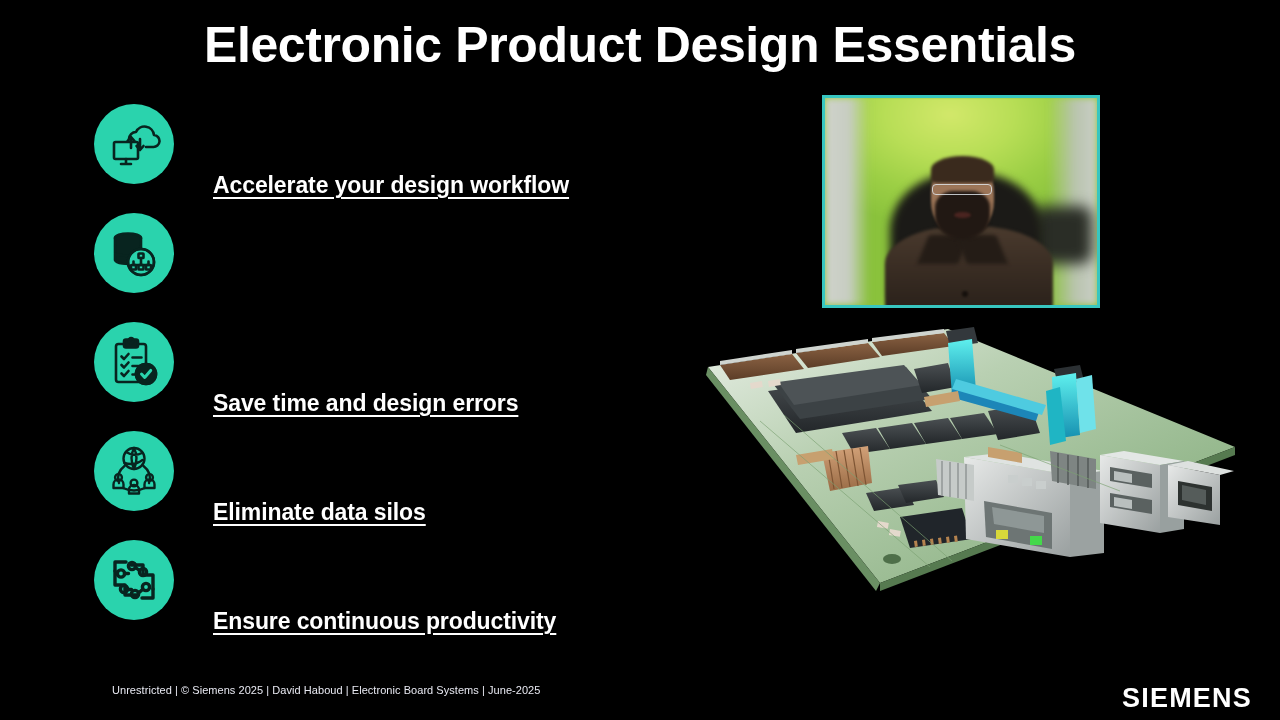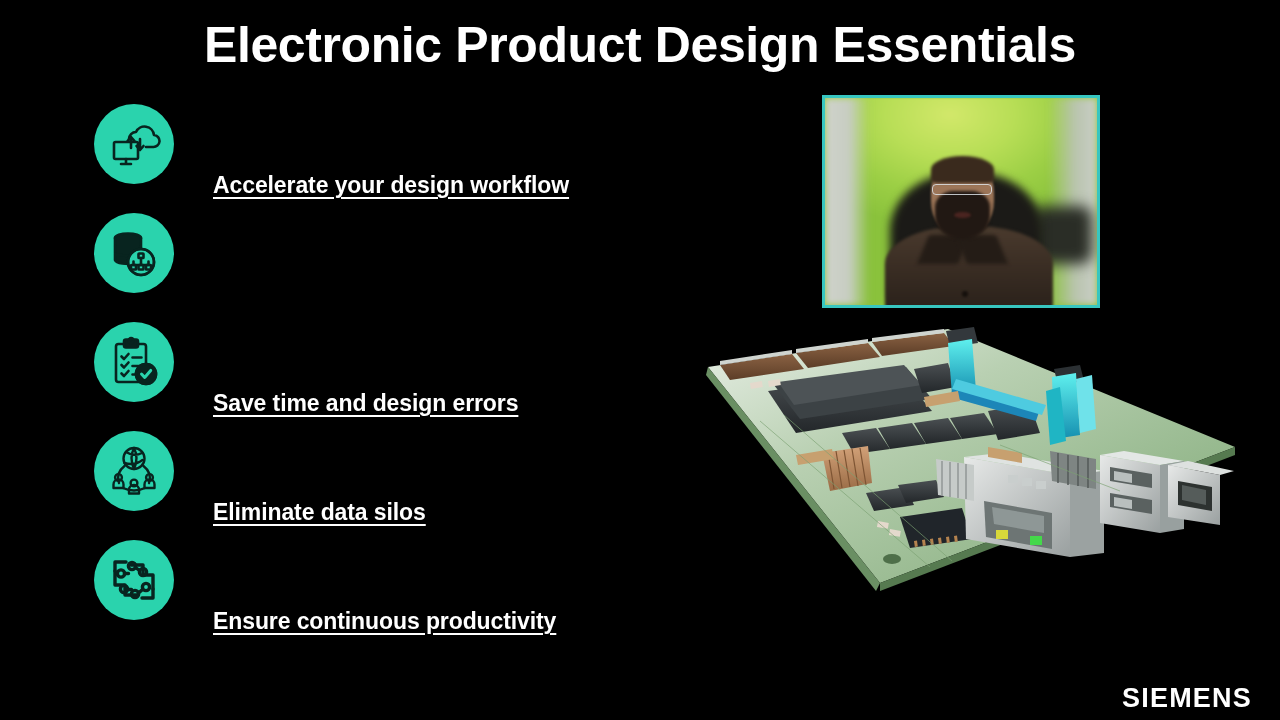--- a/index.html
+++ b/index.html
@@ -456,15 +456,16 @@
       <ellipse cx="192" cy="234" rx="9" ry="5" fill="#4e6f49"></ellipse>
 
       <g stroke="#7ba172" stroke-width="1" fill="none" opacity="0.65">
         <path d="M60,96 L230,242"></path>
         <path d="M84,90 L252,236"></path>
         <path d="M300,120 L420,166"></path>
       </g>
     </svg>
   </div>
 
+  <div id="footer-text">Unrestricted | © Siemens 2025 | David Haboud | Electronic Board Systems | June-2025</div>
   <div id="siemens-logo">SIEMENS</div>
 
 </div>
 
 </body></html>

